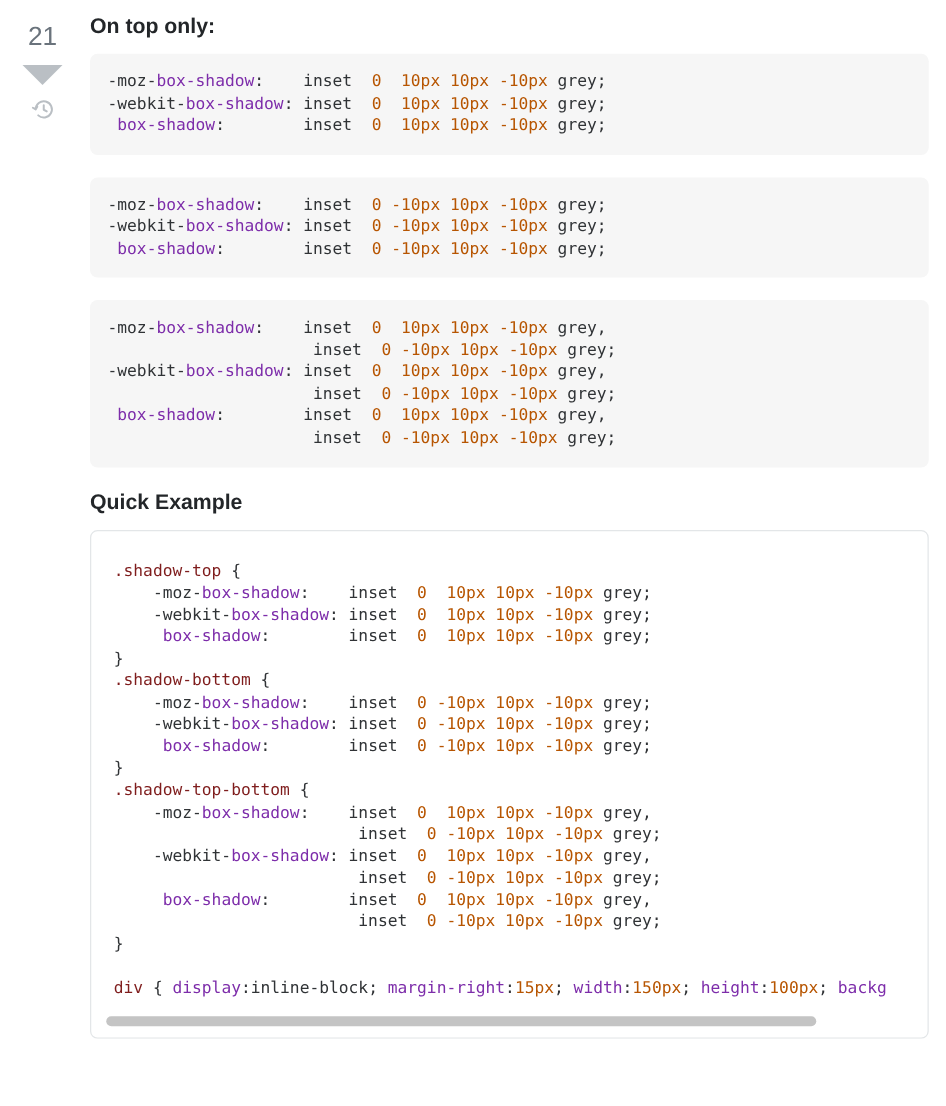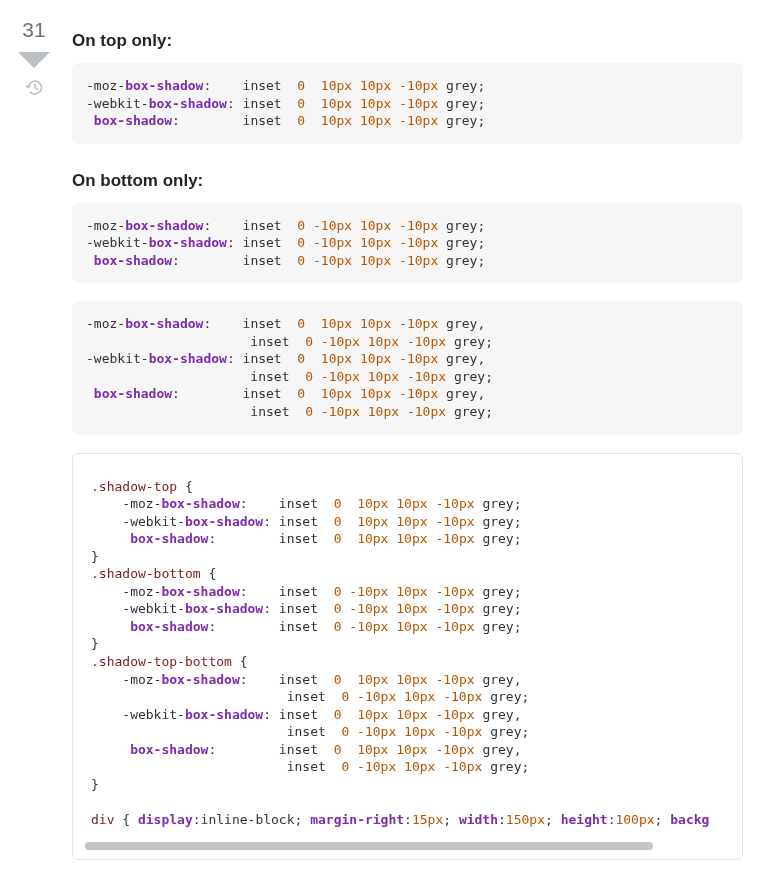--- a/index.html
+++ b/index.html
@@ -36,21 +36,21 @@
   }
   .history-icon svg { display: block; }
   .main {
     flex: 1;
     min-width: 0;
     padding-left: 12px;
   }
   h3 {
     font-size: 17px;
     font-weight: 700;
-    margin: 27px 0 12px 0;
+    margin: 7px 0 12px 0;
     color: #232629;
   }
   pre.code {
     background: #f6f6f6;
     border-radius: 6px;
     padding: 14px 14px;
     margin: 0 0 18px 0;
     overflow-x: hidden;
     font-family: ui-monospace, SFMono-Regular, Menlo, Consolas, monospace;
     font-size: 13px;
@@ -81,59 +81,59 @@
     position: absolute;
     left: 0;
     top: 3px;
     height: 8px;
     width: 88%;
     background: #c4c4c4;
     border-radius: 4px;
   }
   
   .t-prop     { color: #303336; }
-  .t-purple   { color: #7d2daa; font-weight: bold; }
+  .t-purple   { color: #7d2daa; }
   .t-orange   { color: #b75501; }
   .t-sel      { color: #7f1d1d; }
   .t-brace    { color: #303336; }
 </style>
 </head>
 <body>
 
 <div class="wrap">
   <div class="vote-col">
-    <div class="vote-count">31</div>
+    <div class="vote-count">21</div>
     <div class="down-arrow"></div>
     <div class="history-icon">
       <svg width="19" height="19" viewBox="0 0 19 19" fill="none">
         <path d="M3.5 9.5a6.5 6.5 0 1 1 2.1 4.8M3.5 9.5l-2.2-1.3M3.5 9.5l1.3-2.2" stroke="#babfc4" stroke-width="1.6" fill="none" stroke-linecap="round" stroke-linejoin="round"></path>
         <path d="M10 6.2v3.6l2.4 1.3" stroke="#babfc4" stroke-width="1.6" fill="none" stroke-linecap="round" stroke-linejoin="round"></path>
       </svg>
     </div>
   </div>
 
   <div class="main">
 
     <h3>On top only:</h3>
     <pre class="code"><span class="t-prop">-moz-</span><span class="t-purple">box-shadow</span><span class="t-prop">:    inset  </span><span class="t-orange">0</span><span class="t-prop">  </span><span class="t-orange">10px</span><span class="t-prop"> </span><span class="t-orange">10px</span><span class="t-prop"> </span><span class="t-orange">-10px</span><span class="t-prop"> grey;</span>
 <span class="t-prop">-webkit-</span><span class="t-purple">box-shadow</span><span class="t-prop">: inset  </span><span class="t-orange">0</span><span class="t-prop">  </span><span class="t-orange">10px</span><span class="t-prop"> </span><span class="t-orange">10px</span><span class="t-prop"> </span><span class="t-orange">-10px</span><span class="t-prop"> grey;</span>
 <span class="t-prop"> </span><span class="t-purple">box-shadow</span><span class="t-prop">:        inset  </span><span class="t-orange">0</span><span class="t-prop">  </span><span class="t-orange">10px</span><span class="t-prop"> </span><span class="t-orange">10px</span><span class="t-prop"> </span><span class="t-orange">-10px</span><span class="t-prop"> grey;</span></pre>
 
-    <h3>On bottom only:</h3>
     <pre class="code"><span class="t-prop">-moz-</span><span class="t-purple">box-shadow</span><span class="t-prop">:    inset  </span><span class="t-orange">0</span><span class="t-prop"> </span><span class="t-orange">-10px</span><span class="t-prop"> </span><span class="t-orange">10px</span><span class="t-prop"> </span><span class="t-orange">-10px</span><span class="t-prop"> grey;</span>
 <span class="t-prop">-webkit-</span><span class="t-purple">box-shadow</span><span class="t-prop">: inset  </span><span class="t-orange">0</span><span class="t-prop"> </span><span class="t-orange">-10px</span><span class="t-prop"> </span><span class="t-orange">10px</span><span class="t-prop"> </span><span class="t-orange">-10px</span><span class="t-prop"> grey;</span>
 <span class="t-prop"> </span><span class="t-purple">box-shadow</span><span class="t-prop">:        inset  </span><span class="t-orange">0</span><span class="t-prop"> </span><span class="t-orange">-10px</span><span class="t-prop"> </span><span class="t-orange">10px</span><span class="t-prop"> </span><span class="t-orange">-10px</span><span class="t-prop"> grey;</span></pre>
 
     <pre class="code"><span class="t-prop">-moz-</span><span class="t-purple">box-shadow</span><span class="t-prop">:    inset  </span><span class="t-orange">0</span><span class="t-prop">  </span><span class="t-orange">10px</span><span class="t-prop"> </span><span class="t-orange">10px</span><span class="t-prop"> </span><span class="t-orange">-10px</span><span class="t-prop"> grey,</span>
 <span class="t-prop">                     inset  </span><span class="t-orange">0</span><span class="t-prop"> </span><span class="t-orange">-10px</span><span class="t-prop"> </span><span class="t-orange">10px</span><span class="t-prop"> </span><span class="t-orange">-10px</span><span class="t-prop"> grey;</span>
 <span class="t-prop">-webkit-</span><span class="t-purple">box-shadow</span><span class="t-prop">: inset  </span><span class="t-orange">0</span><span class="t-prop">  </span><span class="t-orange">10px</span><span class="t-prop"> </span><span class="t-orange">10px</span><span class="t-prop"> </span><span class="t-orange">-10px</span><span class="t-prop"> grey,</span>
 <span class="t-prop">                     inset  </span><span class="t-orange">0</span><span class="t-prop"> </span><span class="t-orange">-10px</span><span class="t-prop"> </span><span class="t-orange">10px</span><span class="t-prop"> </span><span class="t-orange">-10px</span><span class="t-prop"> grey;</span>
 <span class="t-prop"> </span><span class="t-purple">box-shadow</span><span class="t-prop">:        inset  </span><span class="t-orange">0</span><span class="t-prop">  </span><span class="t-orange">10px</span><span class="t-prop"> </span><span class="t-orange">10px</span><span class="t-prop"> </span><span class="t-orange">-10px</span><span class="t-prop"> grey,</span>
 <span class="t-prop">                     inset  </span><span class="t-orange">0</span><span class="t-prop"> </span><span class="t-orange">-10px</span><span class="t-prop"> </span><span class="t-orange">10px</span><span class="t-prop"> </span><span class="t-orange">-10px</span><span class="t-prop"> grey;</span></pre>
 
+    <h3>Quick Example</h3>
     <div class="snippet">
       <pre class="code"><span class="t-sel">.shadow-top</span><span class="t-brace"> {</span>
 <span class="t-prop">    -moz-</span><span class="t-purple">box-shadow</span><span class="t-prop">:    inset  </span><span class="t-orange">0</span><span class="t-prop">  </span><span class="t-orange">10px</span><span class="t-prop"> </span><span class="t-orange">10px</span><span class="t-prop"> </span><span class="t-orange">-10px</span><span class="t-prop"> grey;</span>
 <span class="t-prop">    -webkit-</span><span class="t-purple">box-shadow</span><span class="t-prop">: inset  </span><span class="t-orange">0</span><span class="t-prop">  </span><span class="t-orange">10px</span><span class="t-prop"> </span><span class="t-orange">10px</span><span class="t-prop"> </span><span class="t-orange">-10px</span><span class="t-prop"> grey;</span>
 <span class="t-prop">     </span><span class="t-purple">box-shadow</span><span class="t-prop">:        inset  </span><span class="t-orange">0</span><span class="t-prop">  </span><span class="t-orange">10px</span><span class="t-prop"> </span><span class="t-orange">10px</span><span class="t-prop"> </span><span class="t-orange">-10px</span><span class="t-prop"> grey;</span>
 <span class="t-brace">}</span>
 <span class="t-sel">.shadow-bottom</span><span class="t-brace"> {</span>
 <span class="t-prop">    -moz-</span><span class="t-purple">box-shadow</span><span class="t-prop">:    inset  </span><span class="t-orange">0</span><span class="t-prop"> </span><span class="t-orange">-10px</span><span class="t-prop"> </span><span class="t-orange">10px</span><span class="t-prop"> </span><span class="t-orange">-10px</span><span class="t-prop"> grey;</span>
 <span class="t-prop">    -webkit-</span><span class="t-purple">box-shadow</span><span class="t-prop">: inset  </span><span class="t-orange">0</span><span class="t-prop"> </span><span class="t-orange">-10px</span><span class="t-prop"> </span><span class="t-orange">10px</span><span class="t-prop"> </span><span class="t-orange">-10px</span><span class="t-prop"> grey;</span>
 <span class="t-prop">     </span><span class="t-purple">box-shadow</span><span class="t-prop">:        inset  </span><span class="t-orange">0</span><span class="t-prop"> </span><span class="t-orange">-10px</span><span class="t-prop"> </span><span class="t-orange">10px</span><span class="t-prop"> </span><span class="t-orange">-10px</span><span class="t-prop"> grey;</span>

